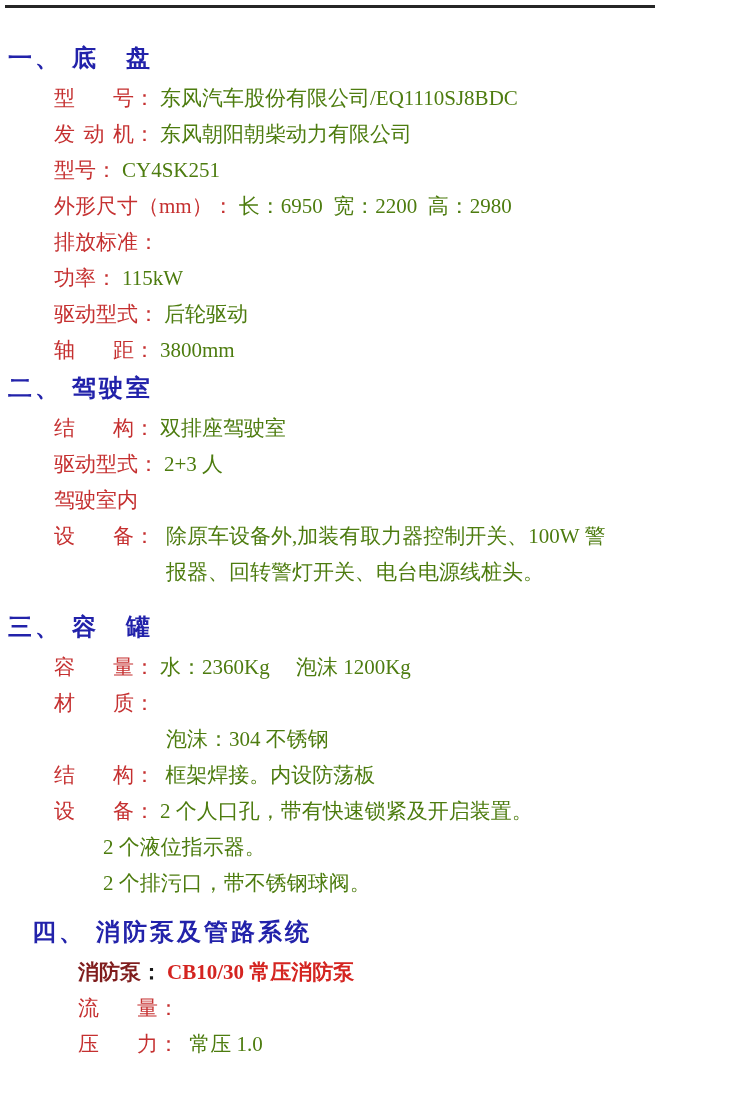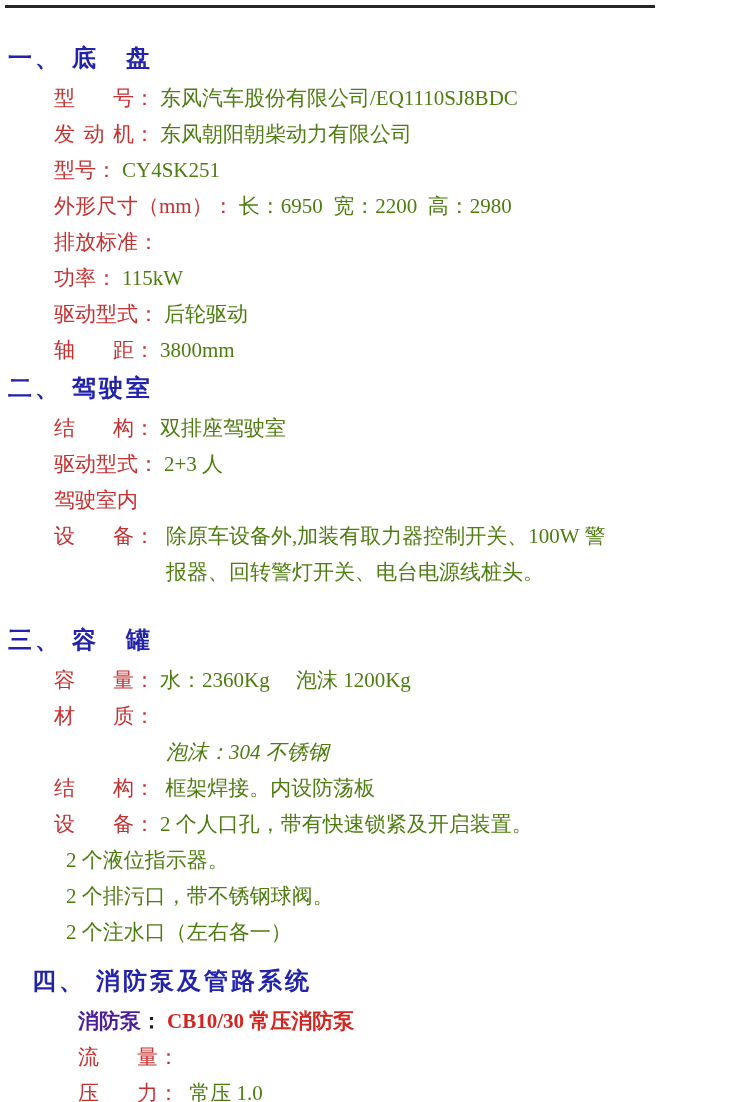--- a/index.html
+++ b/index.html
@@ -15,21 +15,21 @@
     position:absolute;left:5px;top:5px;
     width:650px;height:3px;
     background:var(--rule-color,#262626);
   }
   #doc{
     position:absolute;left:0;top:0;width:624px;
     padding-top:38px;box-sizing:border-box;
   }
   .section{margin:0;}
   .section:nth-of-type(2){margin-top:0px;}
-  .section:nth-of-type(3){margin-top:30px;}
+  .section:nth-of-type(3){margin-top:17px;}
   .section:nth-of-type(4){margin-top:11px;margin-left:24px;}
   .heading{
     padding-left:8px;
     line-height:40px;
     margin-bottom:2px;
     font-size:24px;
     font-weight:bold;
     color:var(--heading-blue,#2222aa);
     letter-spacing:3px;
     white-space:pre;
@@ -46,39 +46,39 @@
   .label{
     color:var(--label-red,#c53030);
     flex:none;
   }
   .label.justify{
     display:inline-flex;
     width:80px;
     justify-content:space-between;
   }
   .label.dark{
-    color:#4c1d95;
+    color:#7f1d1d;
     font-weight:bold;
   }
   .colon{
     color:var(--label-red,#c53030);
     flex:none;
   }
   .colon.dark{color:#1a1a1a;font-weight:bold;}
   .value{
     color:#4d7c0f;
     margin-left:5px;
   }
   .value.wrap{max-width:512px;margin-left:11px;}
   .value.accent{
     color:var(--accent-red,#d42420);
     font-weight:bold;
   }
-  .row.cont-1{padding-left:61px;}
-  .row.cont-2{padding-left:161px;font-style:italic;}
+  .row.cont-1{padding-left:98px;}
+  .row.cont-2{padding-left:161px;}
 </style>
 </head>
 <body style="--heading-blue: #2222aa; --label-red: #c53030; --accent-red: #d42420; --text-black: #1c1c1c; --rule-color: #262626;">
 
 <div class="top-rule"></div>
 <main id="doc">
     <section class="section">
       <div class="heading"><span class="sec-num">一、</span><span class="sec-title">底　盘</span></div>
       <div class="row kv"><span class="label justify"><span>型</span><span>号</span></span><span class="colon">：</span><span class="value">东风汽车股份有限公司/EQ1110SJ8BDC</span></div>
       <div class="row kv"><span class="label justify"><span>发</span><span>动</span><span>机</span></span><span class="colon">：</span><span class="value">东风朝阳朝柴动力有限公司</span></div>
@@ -98,21 +98,20 @@
     </section>
     <section class="section">
       <div class="heading"><span class="sec-num">三、</span><span class="sec-title">容　罐</span></div>
       <div class="row kv"><span class="label justify"><span>容</span><span>量</span></span><span class="colon">：</span><span class="value">水：2360Kg　 泡沫 1200Kg</span></div>
       <div class="row kv"><span class="label justify"><span>材</span><span>质</span></span><span class="colon">：</span></div>
       <div class="row cont-2"><span class="value">泡沫：304 不锈钢</span></div>
       <div class="row kv"><span class="label justify"><span>结</span><span>构</span></span><span class="colon">：</span><span class="value"> 框架焊接。内设防荡板</span></div>
       <div class="row kv"><span class="label justify"><span>设</span><span>备</span></span><span class="colon">：</span><span class="value">2 个人口孔，带有快速锁紧及开启装置。</span></div>
       <div class="row cont-1"><span class="value">2 个液位指示器。</span></div>
       <div class="row cont-1"><span class="value">2 个排污口，带不锈钢球阀。</span></div>
-      <div class="row cont-1"><span class="value">2 个注水口（左右各一）</span></div>
     </section>
     <section class="section">
       <div class="heading"><span class="sec-num">四、</span><span class="sec-title">消防泵及管路系统</span></div>
       <div class="row kv"><span class="label dark">消防泵</span><span class="colon dark">：</span><span class="value accent">CB10/30 常压消防泵</span></div>
       <div class="row kv"><span class="label justify"><span>流</span><span>量</span></span><span class="colon">：</span></div>
       <div class="row kv"><span class="label justify"><span>压</span><span>力</span></span><span class="colon">：</span><span class="value"> 常压 1.0</span></div>
     </section>
   </main>
 
 </body></html>

